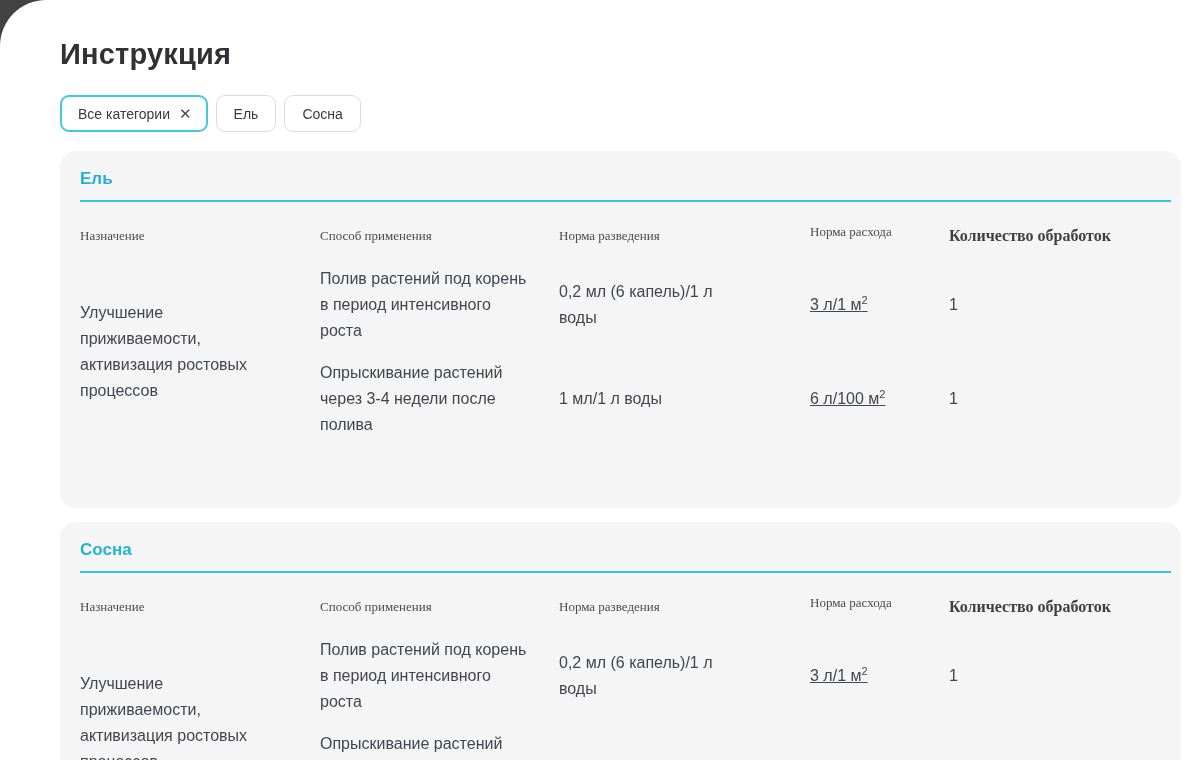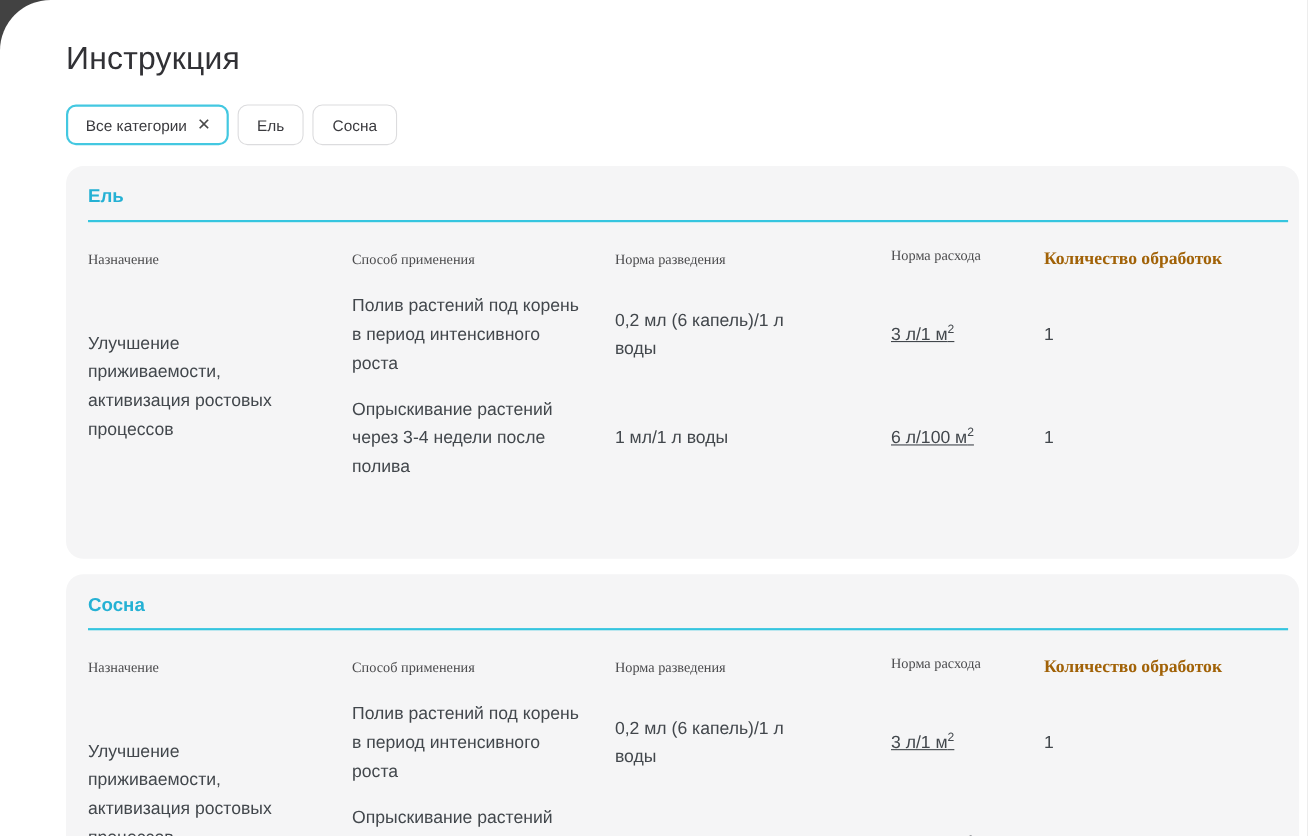--- a/index.html
+++ b/index.html
@@ -10,21 +10,21 @@
   }
   .sheet {
     position: absolute;
     inset: 0;
     background: #ffffff;
     border-top-left-radius: 46px;
     padding: 38px 8px 0 60px;
   }
   .page-title {
     font-size: 29px;
-    font-weight: 400;
+    font-weight: 700;
     color: #313135;
     letter-spacing: 0.2px;
     line-height: 32px;
     margin-bottom: 25px;
   }
   .chips {
     display: flex;
     gap: 8px;
     margin-bottom: 19px;
     align-items: center;
@@ -80,21 +80,21 @@
     font-size: 13px;
     color: #4b4b4d;
     padding: 22px 8px 14px 0;
     vertical-align: bottom;
     font-family: Liberation Serif, serif;
   }
   th.col-rate { padding-bottom: 18px; }
   th.col-treatments {
     font-size: 16px;
     font-weight: 700;
-    color: #a16207;
+    color: #404040;
     padding-bottom: 13px;
   }
   td {
     font-size: 16px;
     color: #42474c;
     line-height: 26px;
     vertical-align: middle;
     padding: 8px 56px 8px 0;
   }
   td.cell-method { padding-right: 24px; white-space: pre-line; }

